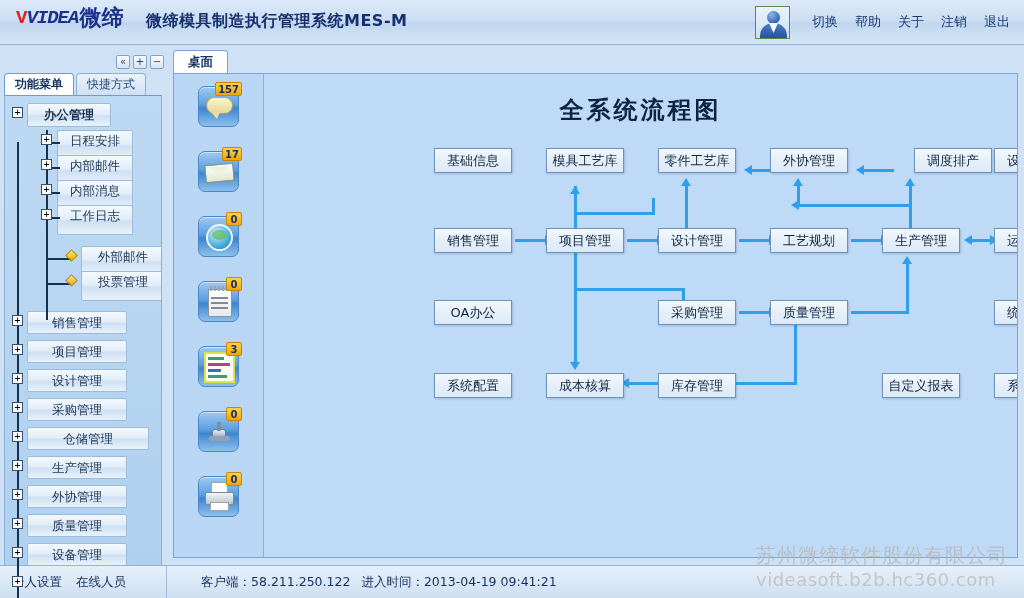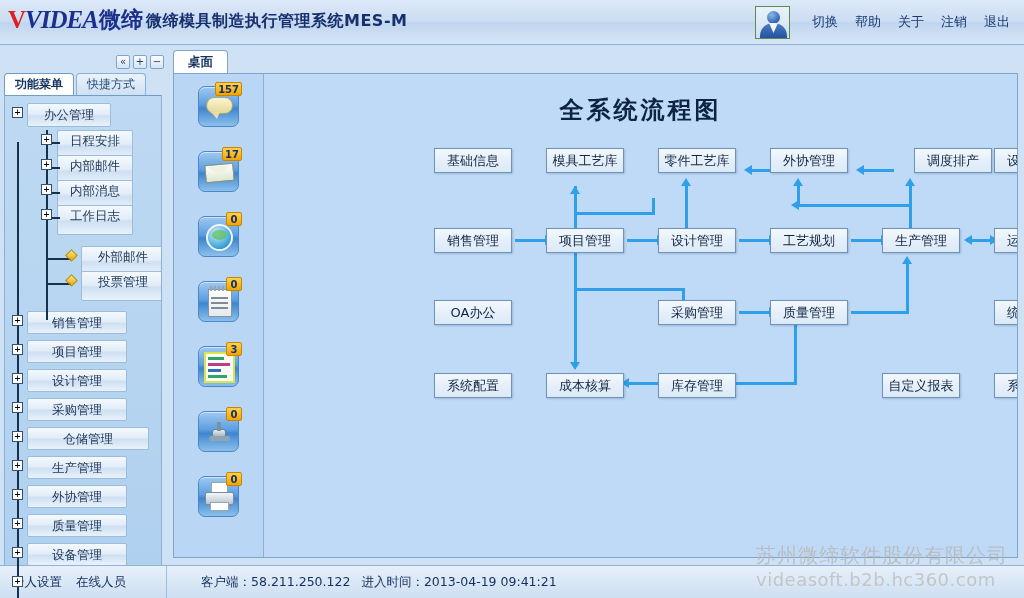--- a/index.html
+++ b/index.html
@@ -13,23 +13,23 @@
   #app { width: 1024px; height: 598px; position: relative; background: #d4e6f7; }
 
   
   .header {
     position: absolute; left: 0; top: 0; width: 1024px; height: 45px;
     background: linear-gradient(to bottom, #dce9f8 0%, #ccddf2 48%, #c0d5ee 52%, #d6e6f8 100%);
     border-bottom: 1px solid #8fb4d8;
   }
   .logo-wrap { position: absolute; left: 8px; top: 7px; display: flex; align-items: center; }
   .logo-mark {
-    font-family: Liberation Serif, serif;
-    font-size: 25px; font-weight: bold; font-style: italic;
-    color: #1b2f8c; letter-spacing: -1px; line-height: 1;
+    font-family: Liberation Mono, monospace;
+    font-size: 19px; font-weight: bold; font-style: italic;
+    color: #1b2f8c; letter-spacing: -1px; line-height: 1; margin-left: 8px;
   }
   .logo-mark .vchk { color: #e02020; font-style: normal; }
   .logo-cn {
     font-size: 22px; font-weight: bold; color: #1b2f8c;
     margin-left: 1px; line-height: 1;
   }
   .app-title {
     position: absolute; left: 146px; top: 11px;
     font-size: 16px; font-weight: bold; color: #16306e;
     letter-spacing: .5px; white-space: nowrap;
@@ -250,21 +250,21 @@
         <div class="vline" style="left:41px; top:34px; height:190px;"></div>
         <div class="hline" style="left:41px; top:46px;  width:14px;"></div>
         <div class="hline" style="left:41px; top:71px;  width:14px;"></div>
         <div class="hline" style="left:41px; top:96px;  width:14px;"></div>
         <div class="hline" style="left:41px; top:121px; width:14px;"></div>
         <div class="hline" style="left:41px; top:162px; width:26px;"></div>
         <div class="hline" style="left:41px; top:187px; width:26px;"></div>
 
         <div class="node" style="height:26px;">
           <div class="exp" style="left:7px; top:7px;">+</div>
-          <div class="nbtn" style="left:22px; top:3px; width:84px; height:24px; line-height:22px; font-weight:normal;">办公管理</div>
+          <div class="nbtn" style="left:22px; top:3px; width:84px; height:24px; line-height:22px; font-weight:bold;">办公管理</div>
         </div>
 
         <div class="node">
           <div class="exp" style="left:36px; top:5px;">+</div>
           <div class="nbtn" style="left:52px; top:1px; width:76px;">日程安排</div>
         </div>
         <div class="node">
           <div class="exp" style="left:36px; top:5px;">+</div>
           <div class="nbtn" style="left:52px; top:1px; width:76px;">内部邮件</div>
         </div>

